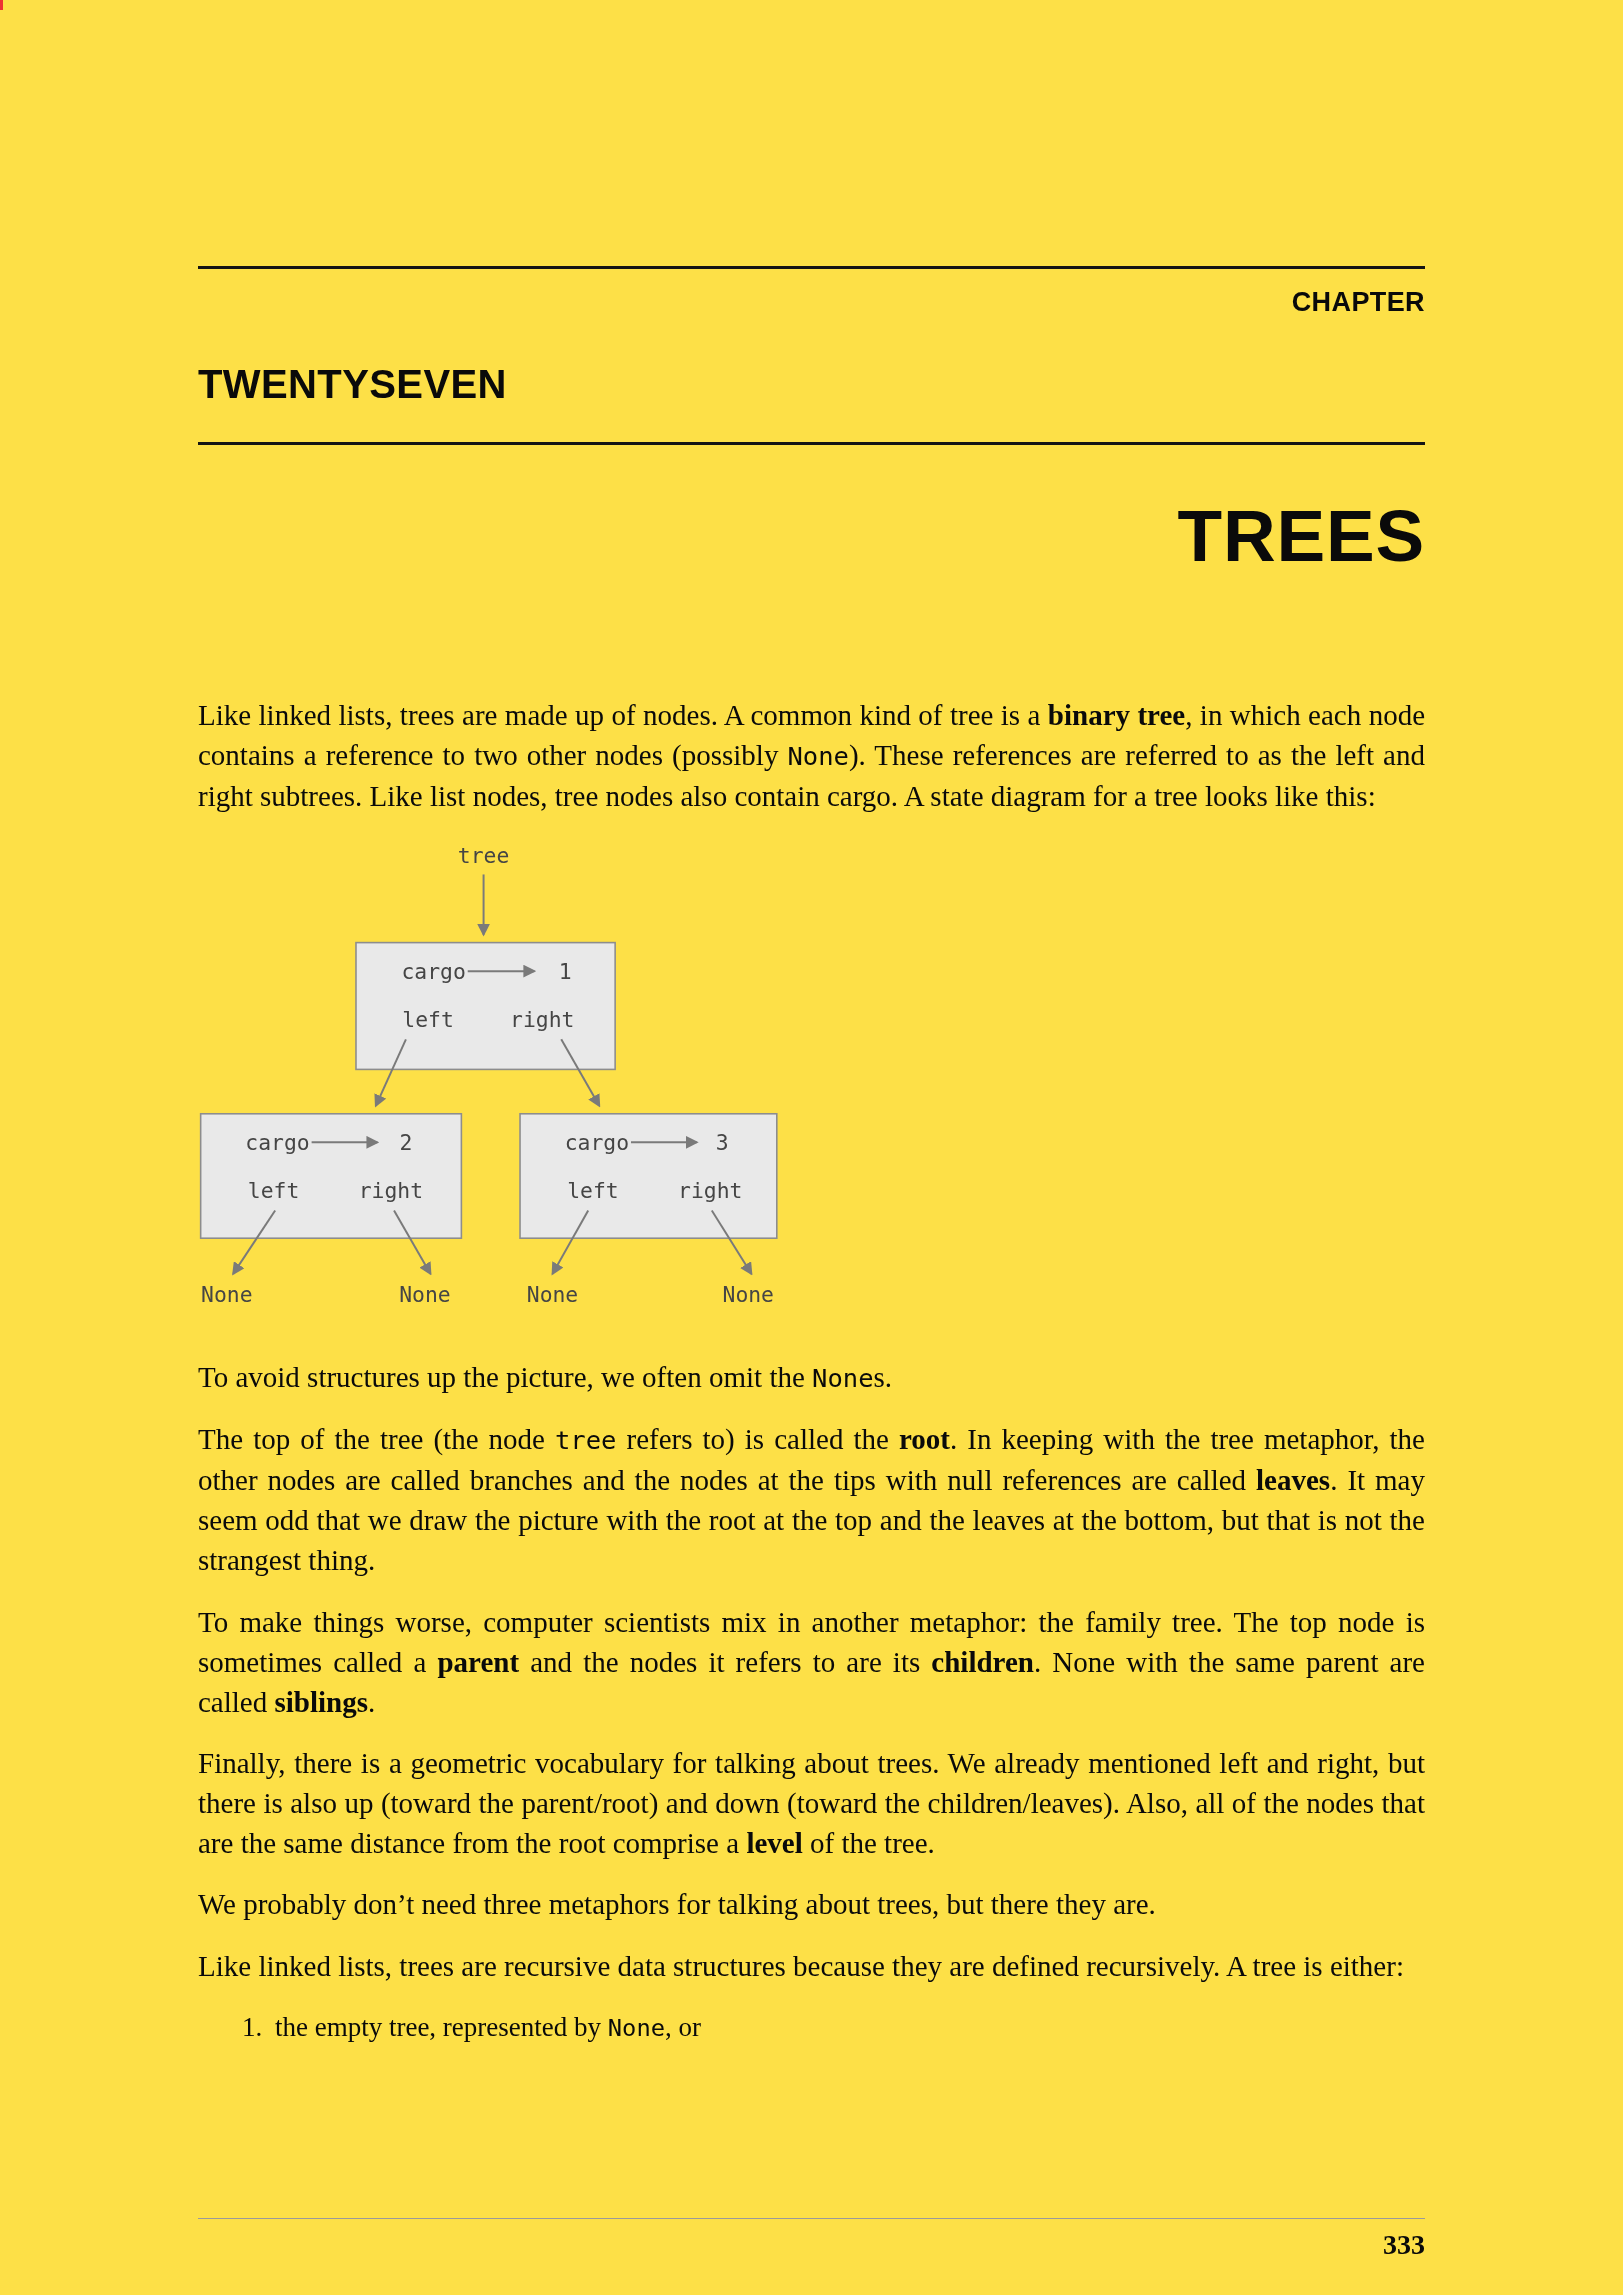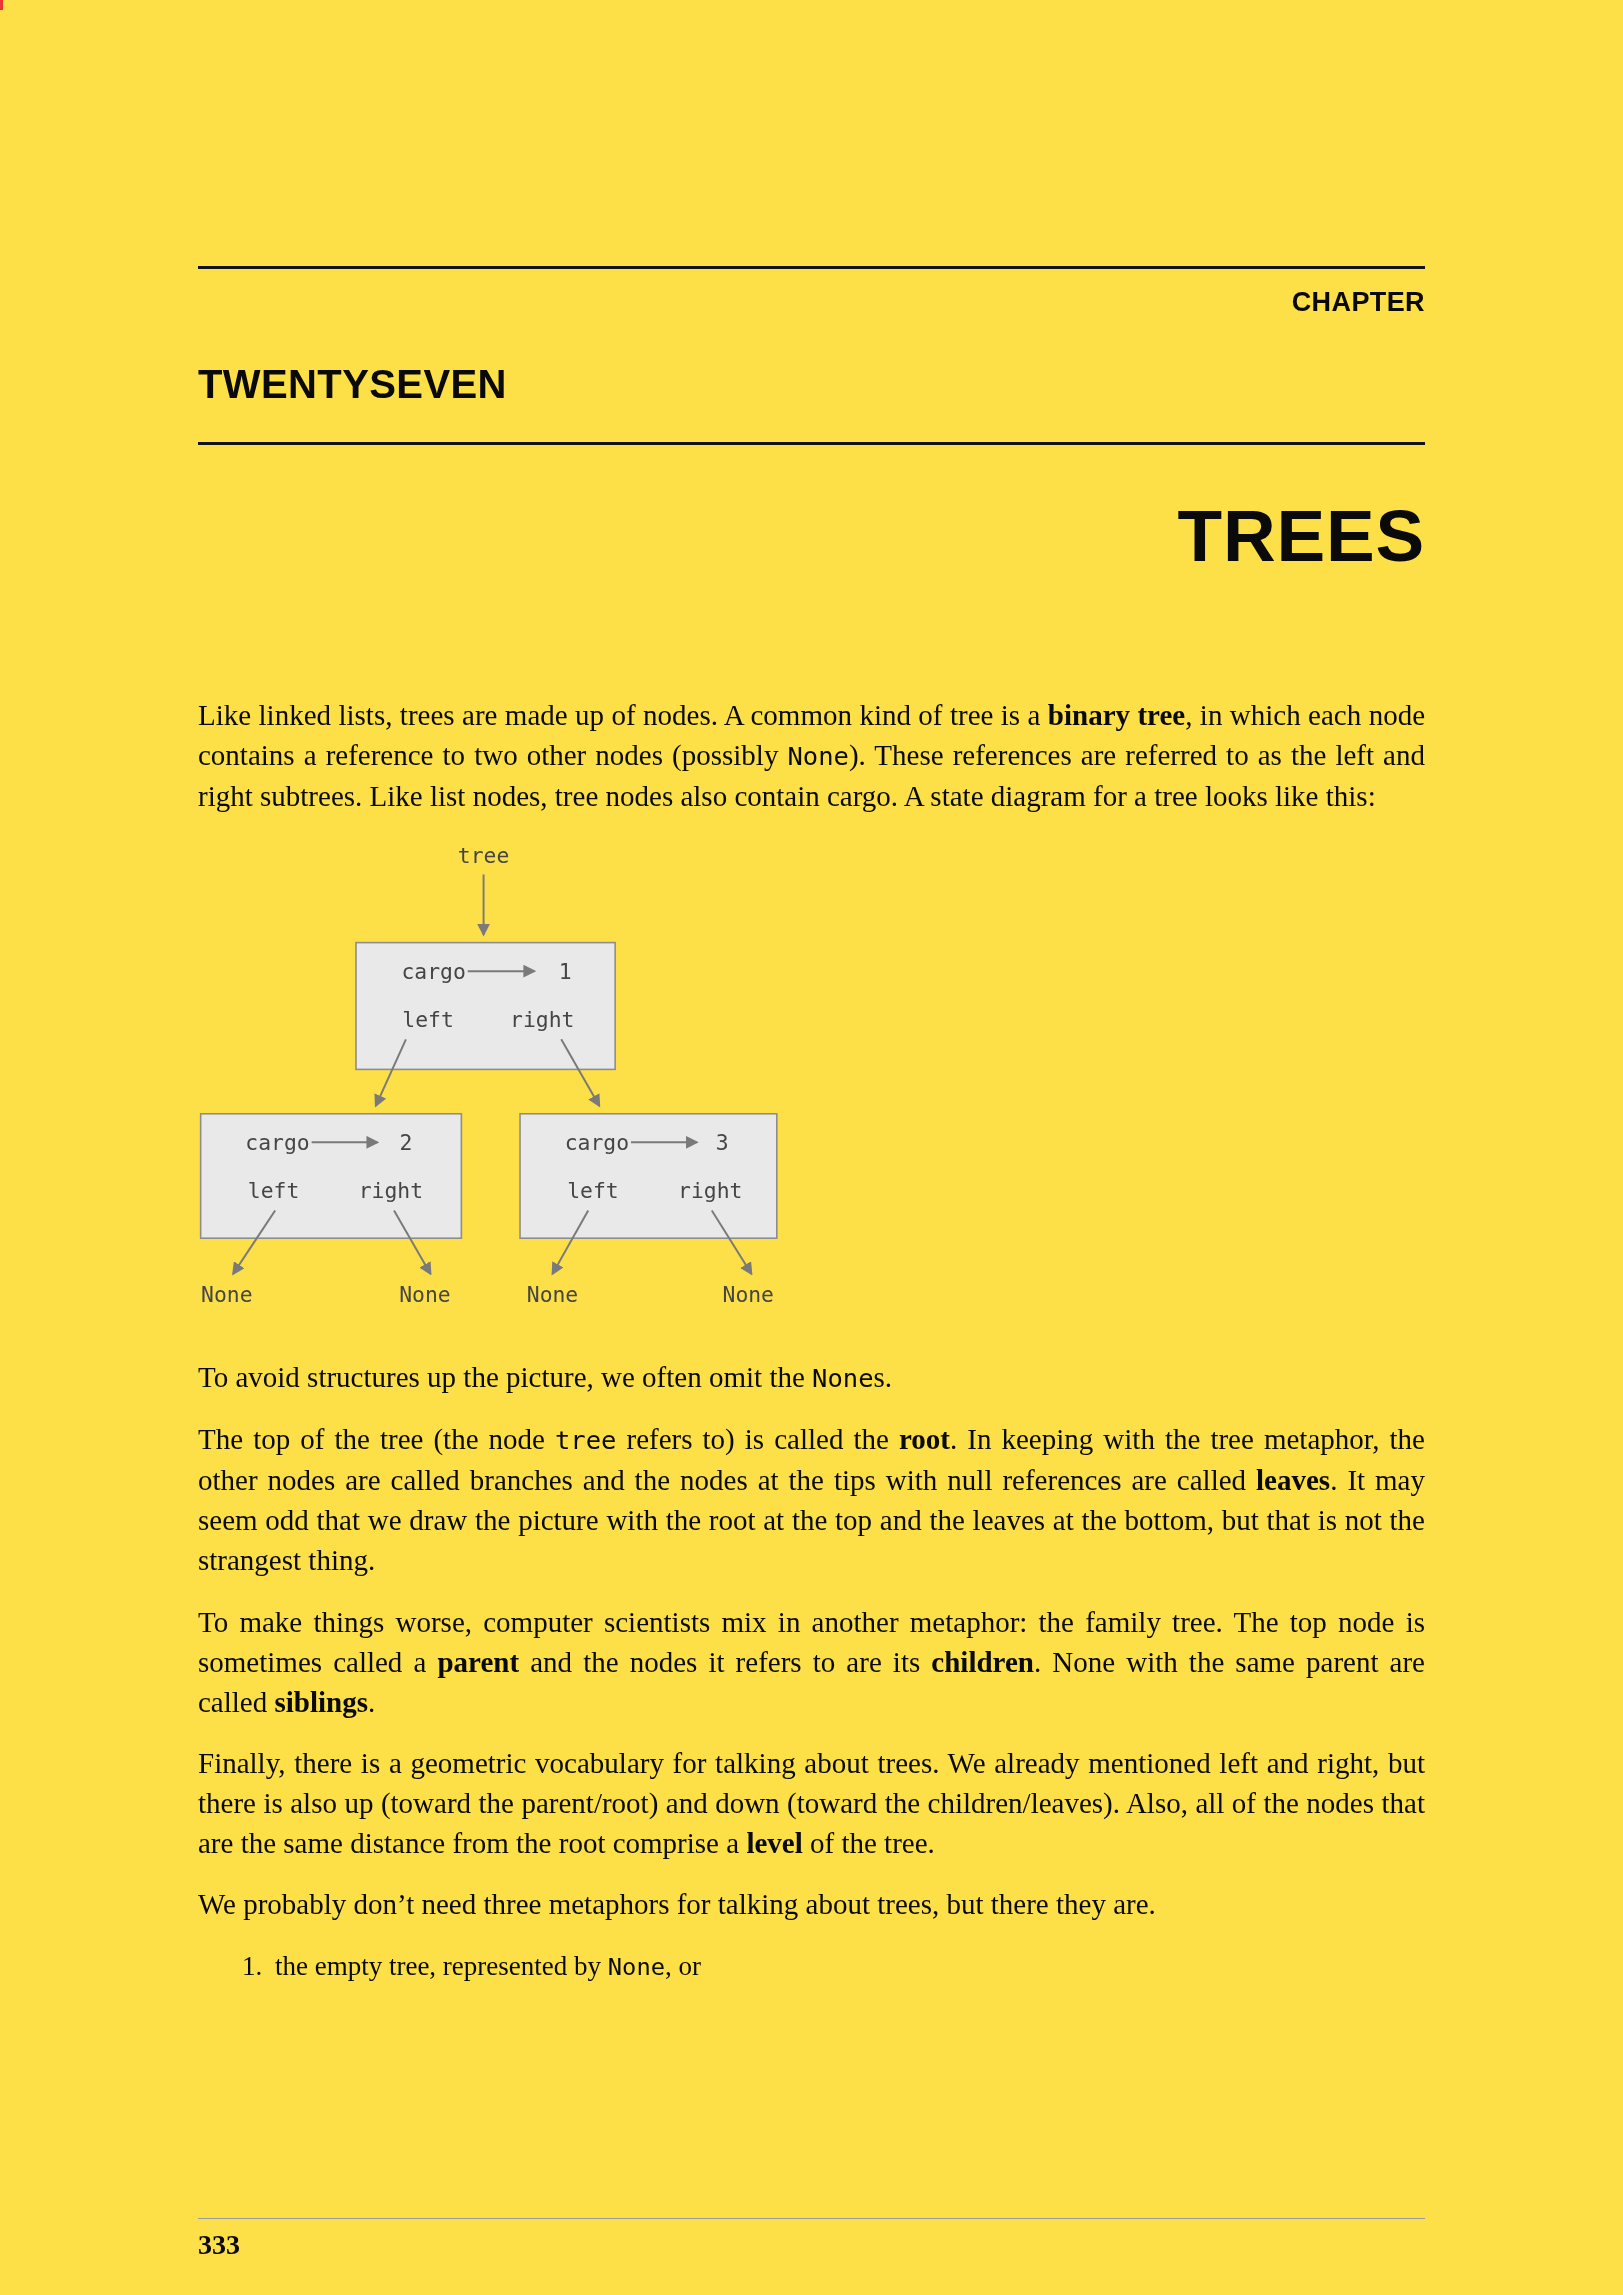--- a/index.html
+++ b/index.html
@@ -27,21 +27,21 @@
   .p-first { margin-top: 120px; }
   .seg-bold { font-weight: bold; }
   .seg-code { font-family: "DejaVu Sans Mono", monospace; font-size: 0.88em; }
   .diagram { margin: 9.5px 0 30px 0; }
   .dtext { font-family: "DejaVu Sans Mono", monospace; font-size: 27px; fill: #454545; }
   .dbox  { fill: #e9e9e9; stroke: #8d8d8d; stroke-width: 2px; }
   .dline { stroke: #7a7a7a; stroke-width: 2.5px; fill: none; }
   .list-item { display: flex; gap: 12.7px; padding-left: 44px; font-size: 27px; line-height: 40px; margin: 0 0 21.4px 0; }
   .footer { position: absolute; left: 198px; top: 2218px; width: 1227px; }
   .footer-rule { border: none; border-top: 1.6px solid #9a9a9a; height: 0; margin: 0; }
-  .page-number { margin-top: 9.5px; font-weight: bold; font-size: 28px; }
+  .page-number { margin-top: 9.5px; text-align: right; font-weight: bold; font-size: 28px; }
 </style>
 </head>
 <body>
 
 <div class="page">
   <div class="edge-artifact"></div>
 
   <div class="content">
 
     <div class="rule rule-top"></div>
@@ -106,20 +106,21 @@
     <p class="body-p"><span>To avoid structures up the picture, we often omit the </span><span class="seg-code">None</span><span>s.</span></p>
 
     <p class="body-p"><span>The top of the tree (the node </span><span class="seg-code">tree</span><span> refers to) is called the </span><span class="seg-bold">root</span><span>. In keeping with the tree metaphor, the other nodes are called branches and the nodes at the tips with null references are called </span><span class="seg-bold">leaves</span><span>. It may seem odd that we draw the picture with the root at the top and the leaves at the bottom, but that is not the strangest thing.</span></p>
 
     <p class="body-p"><span>To make things worse, computer scientists mix in another metaphor: the family tree. The top node is sometimes called a </span><span class="seg-bold">parent</span><span> and the nodes it refers to are its </span><span class="seg-bold">children</span><span>. None with the same parent are called </span><span class="seg-bold">siblings</span><span>.</span></p>
 
     <p class="body-p"><span>Finally, there is a geometric vocabulary for talking about trees. We already mentioned left and right, but there is also up (toward the parent/root) and down (toward the children/leaves). Also, all of the nodes that are the same distance from the root comprise a </span><span class="seg-bold">level</span><span> of the tree.</span></p>
 
     <p class="body-p"><span>We probably don’t need three metaphors for talking about trees, but there they are.</span></p>
 
+    <p class="body-p"><span>Like linked lists, trees are recursive data structures because they are defined recursively. A tree is either:</span></p>
 
     <div class="list-item">
       <span class="list-num">1.</span>
       <span class="list-text"><span>the empty tree, represented by </span><span class="seg-code">None</span><span>, or</span></span>
     </div>
 
   </div>
 
   <div class="footer">
     <div class="footer-rule"></div>

